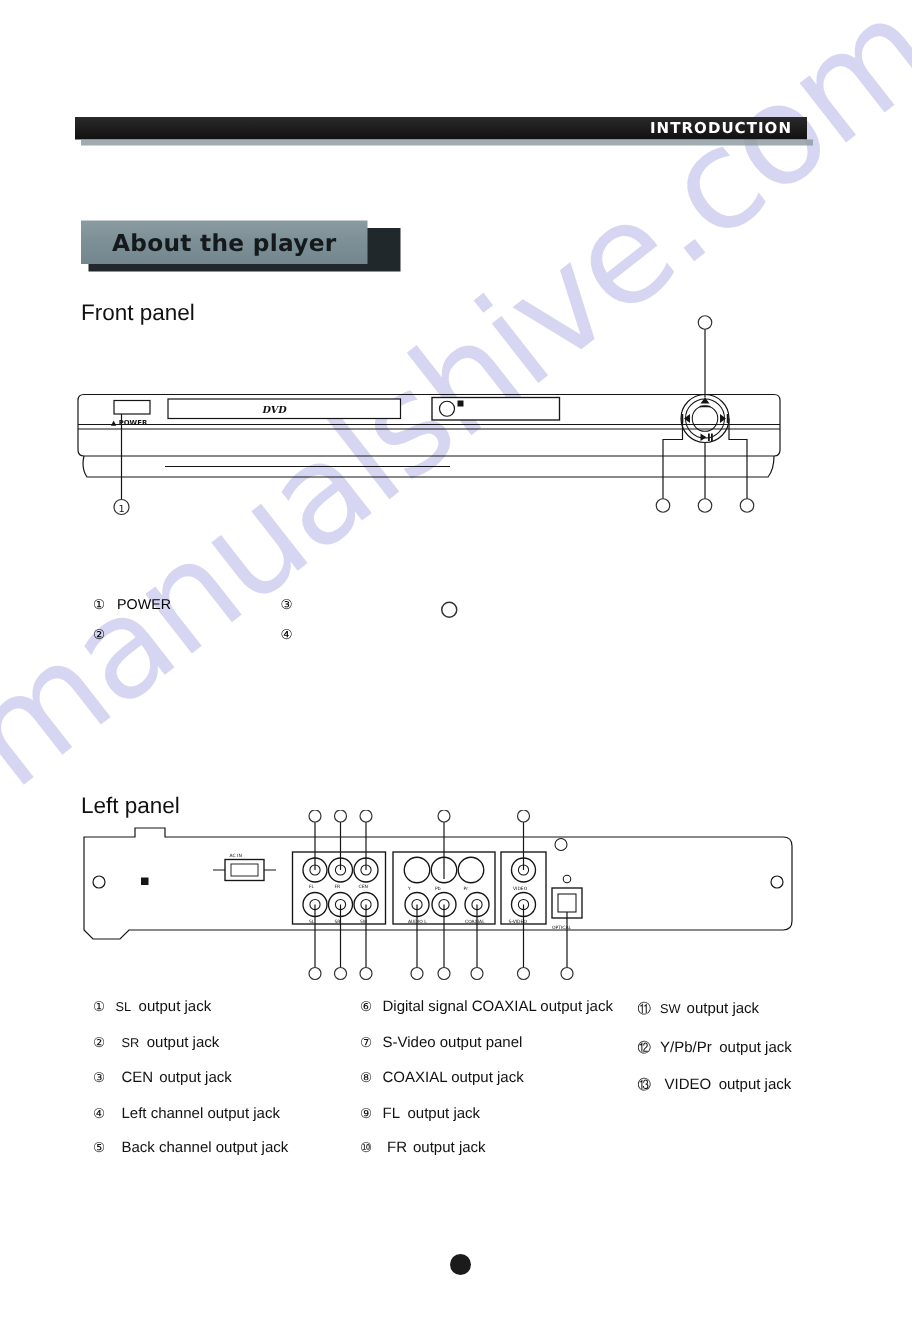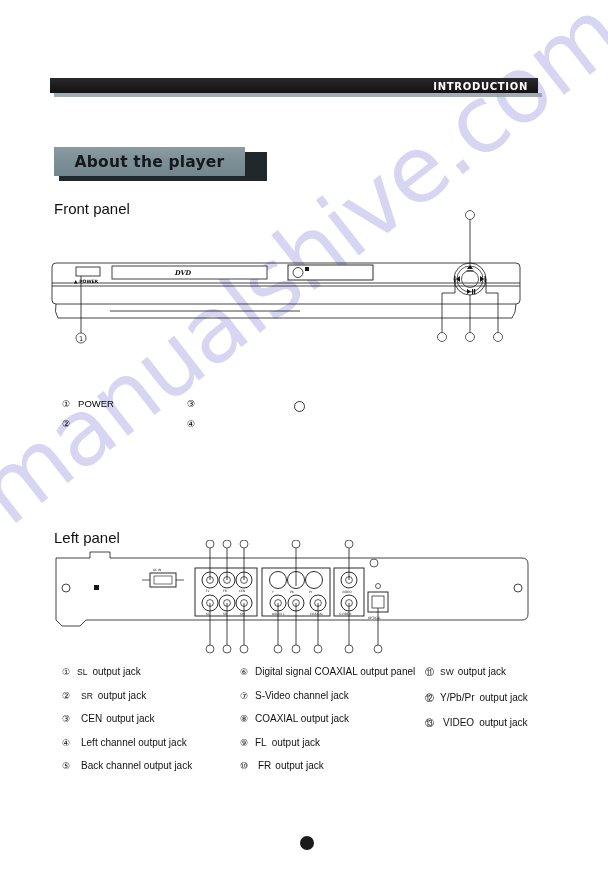--- a/index.html
+++ b/index.html
@@ -428,25 +428,25 @@
     </div>
     <div class="legend-row">
       <span class="legend-num">⑤</span>
       <span class="legend-text" style="padding-left:4px;">Back channel output jack</span>
     </div>
   </div>
 
   <div class="legend" style="left:240px; top:666px; width:180px;">
     <div class="legend-row">
       <span class="legend-num">⑥</span>
-      <span class="legend-text">Digital signal COAXIAL output panel</span>
+      <span class="legend-text">Digital signal COAXIAL output jack</span>
     </div>
     <div class="legend-row">
       <span class="legend-num">⑦</span>
-      <span class="legend-text">S-Video channel jack</span>
+      <span class="legend-text">S-Video output panel</span>
     </div>
     <div class="legend-row">
       <span class="legend-num">⑧</span>
       <span class="legend-text">COAXIAL output jack</span>
     </div>
     <div class="legend-row">
       <span class="legend-num">⑨</span>
       <span class="legend-text">FL</span>
       <span class="legend-text" style="padding-left:5px;">output jack</span>
     </div>

